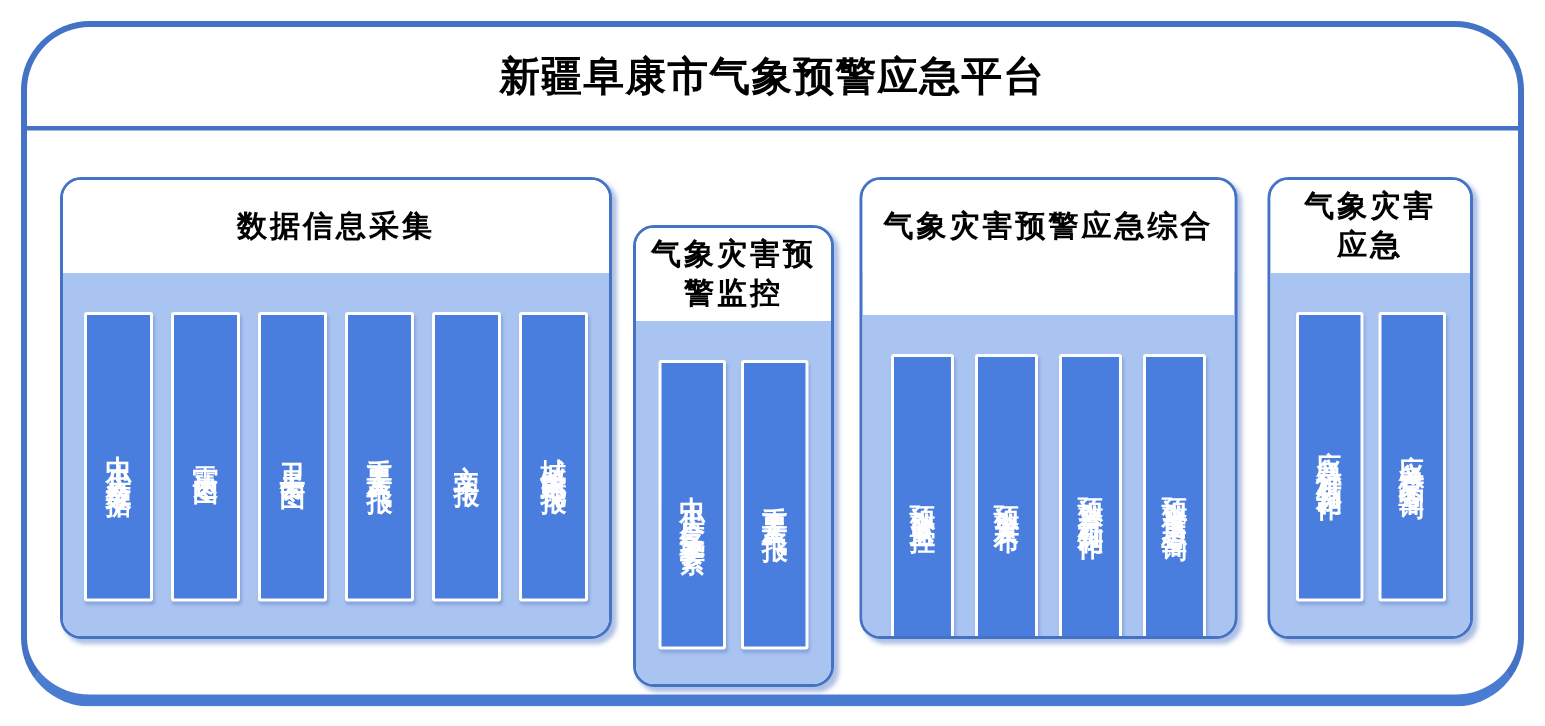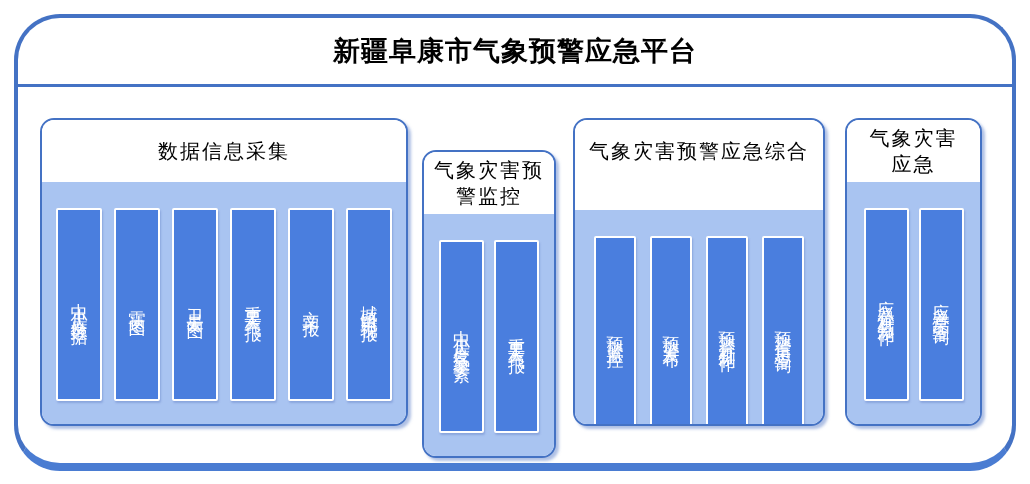--- a/index.html
+++ b/index.html
@@ -27,21 +27,21 @@
     border-bottom: 3px solid #4472C4;
   }
   .title-row .title {
     font-size: 27px;
     font-weight: bold;
     color: #000000;
     letter-spacing: 1px;
     white-space: nowrap;
   }
 
-  .diagram-body { position: relative; width: 100%; height: calc(100% - 72px); }
+  .diagram-body { position: relative; width: 100%; height: calc(100% - 72px); font-weight: bold; }
 
   .group {
     position: absolute;
     top: 31px;
     height: 308px;
     background: #ffffff;
     border: 2px solid #4472C4;
     border-radius: 14px;
     overflow: hidden;
     box-shadow: 3px 3px 3px rgba(110, 140, 205, 0.55);

